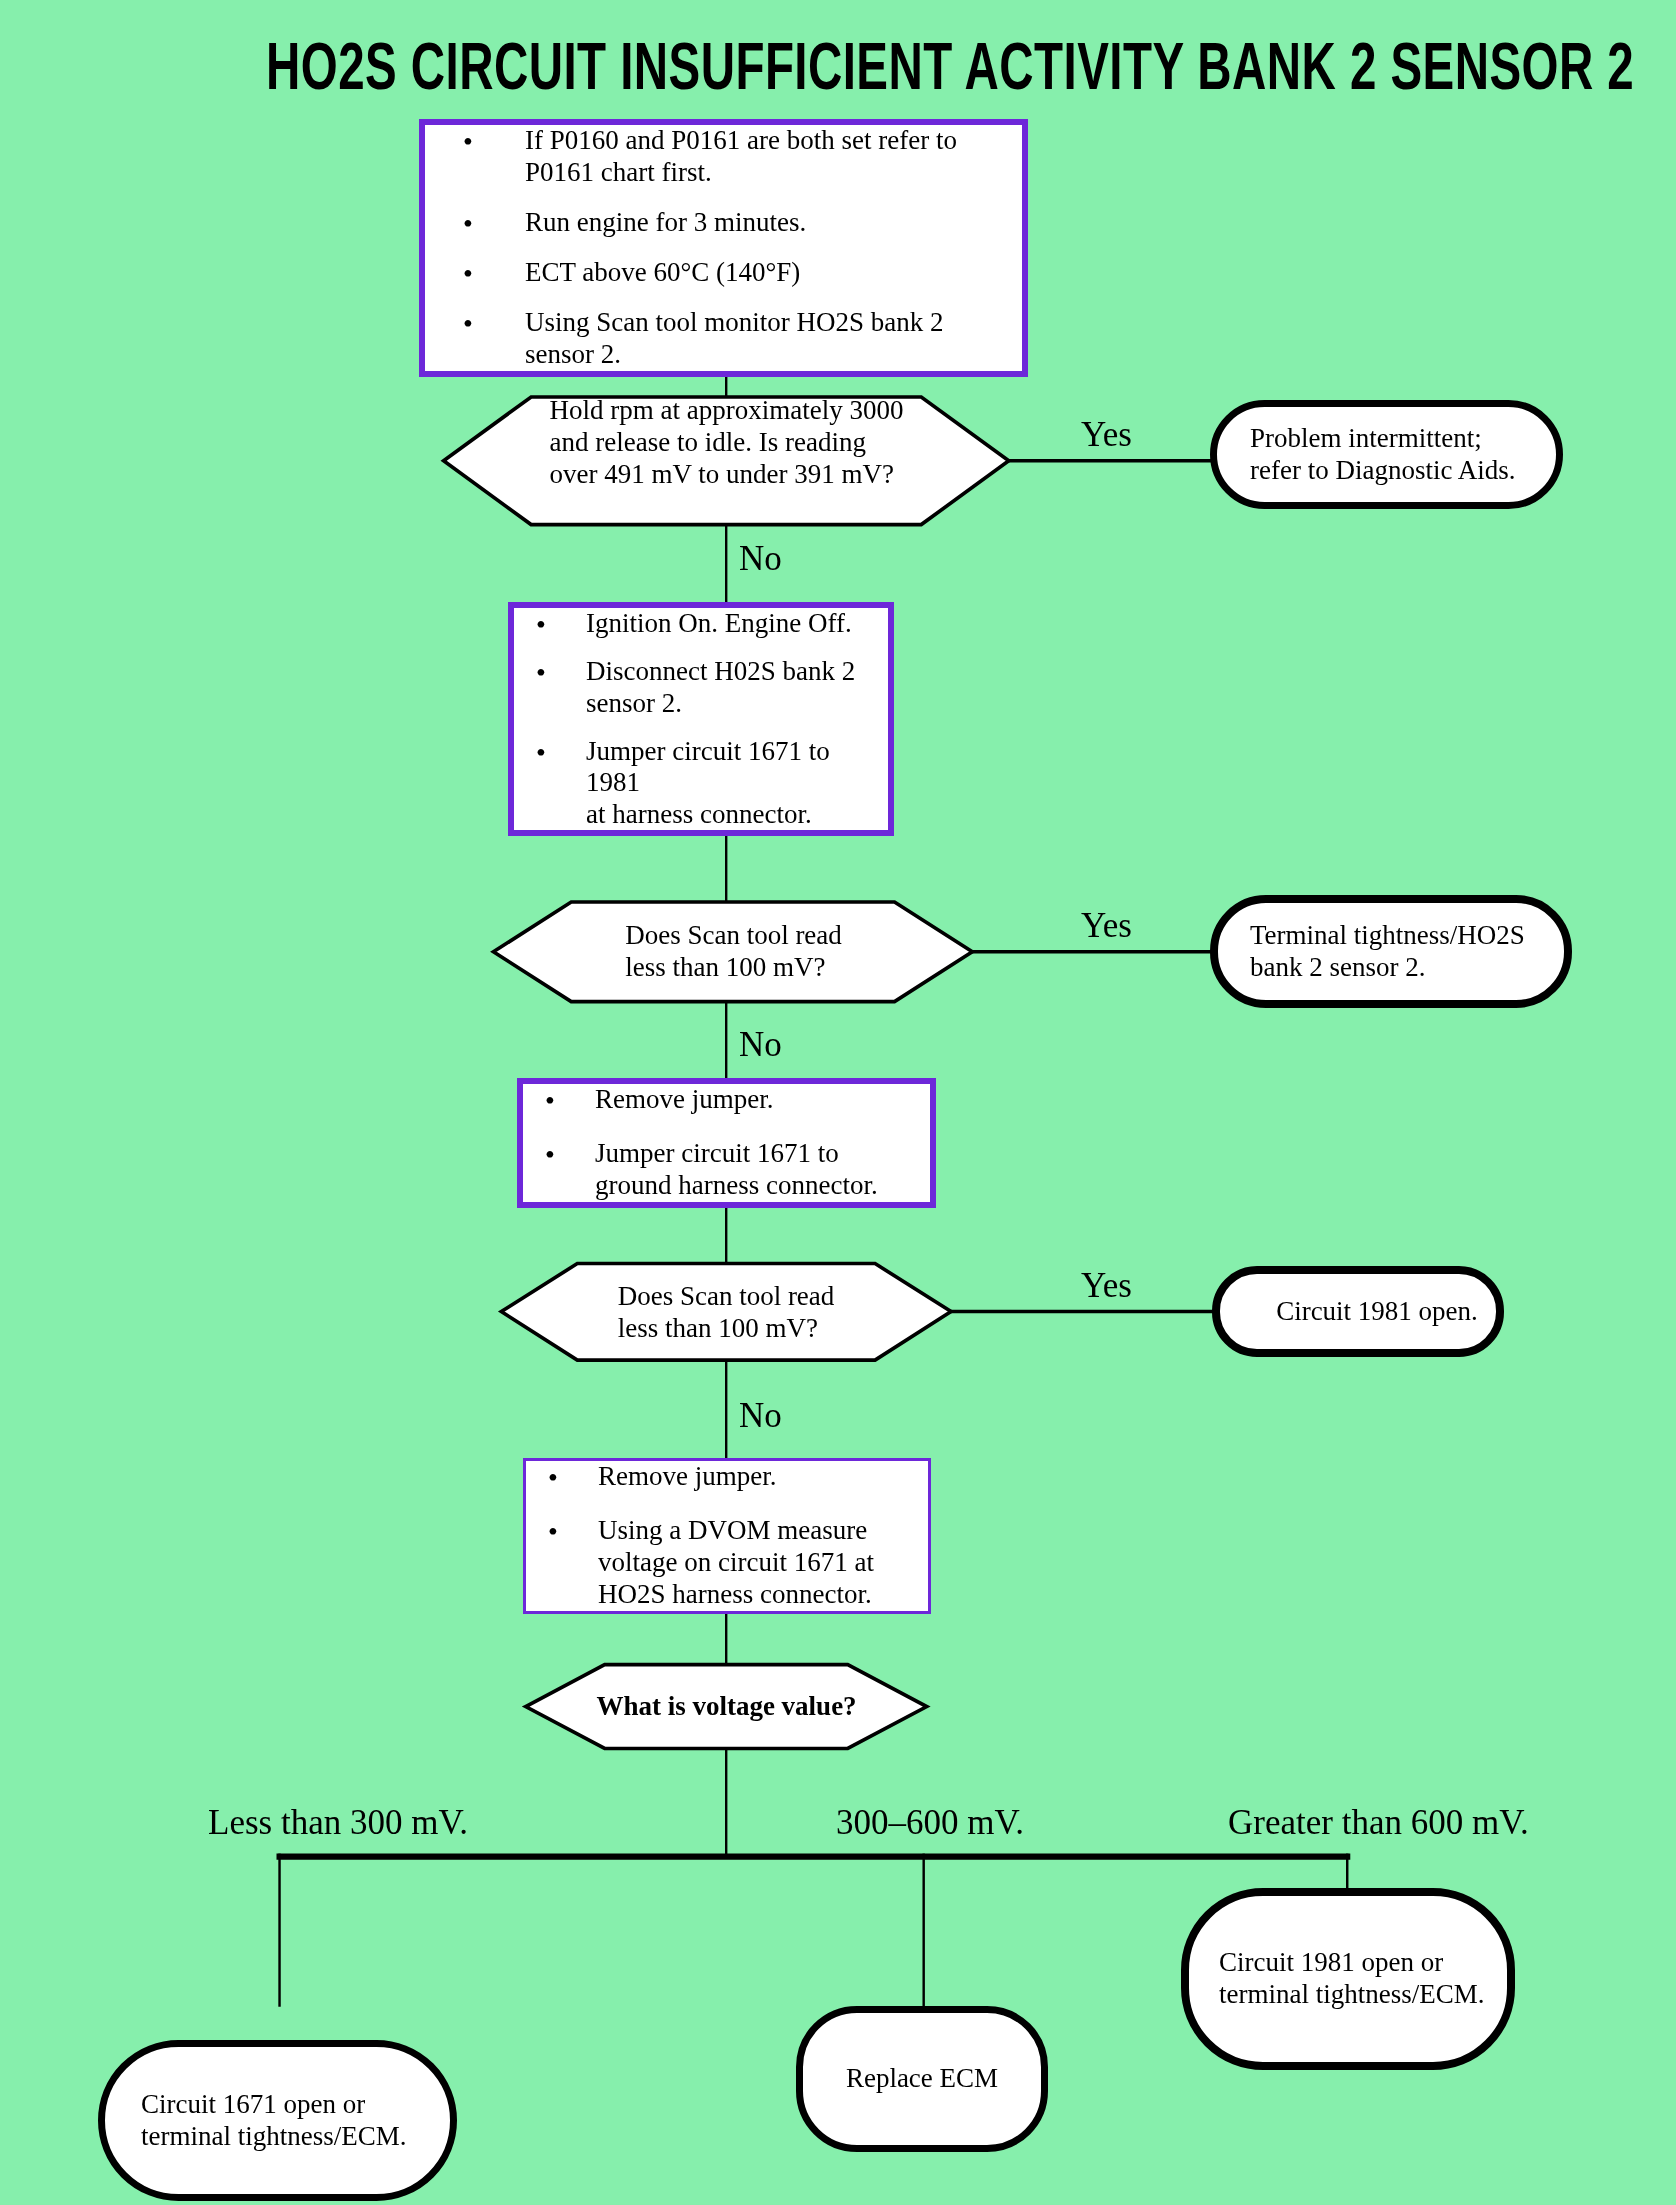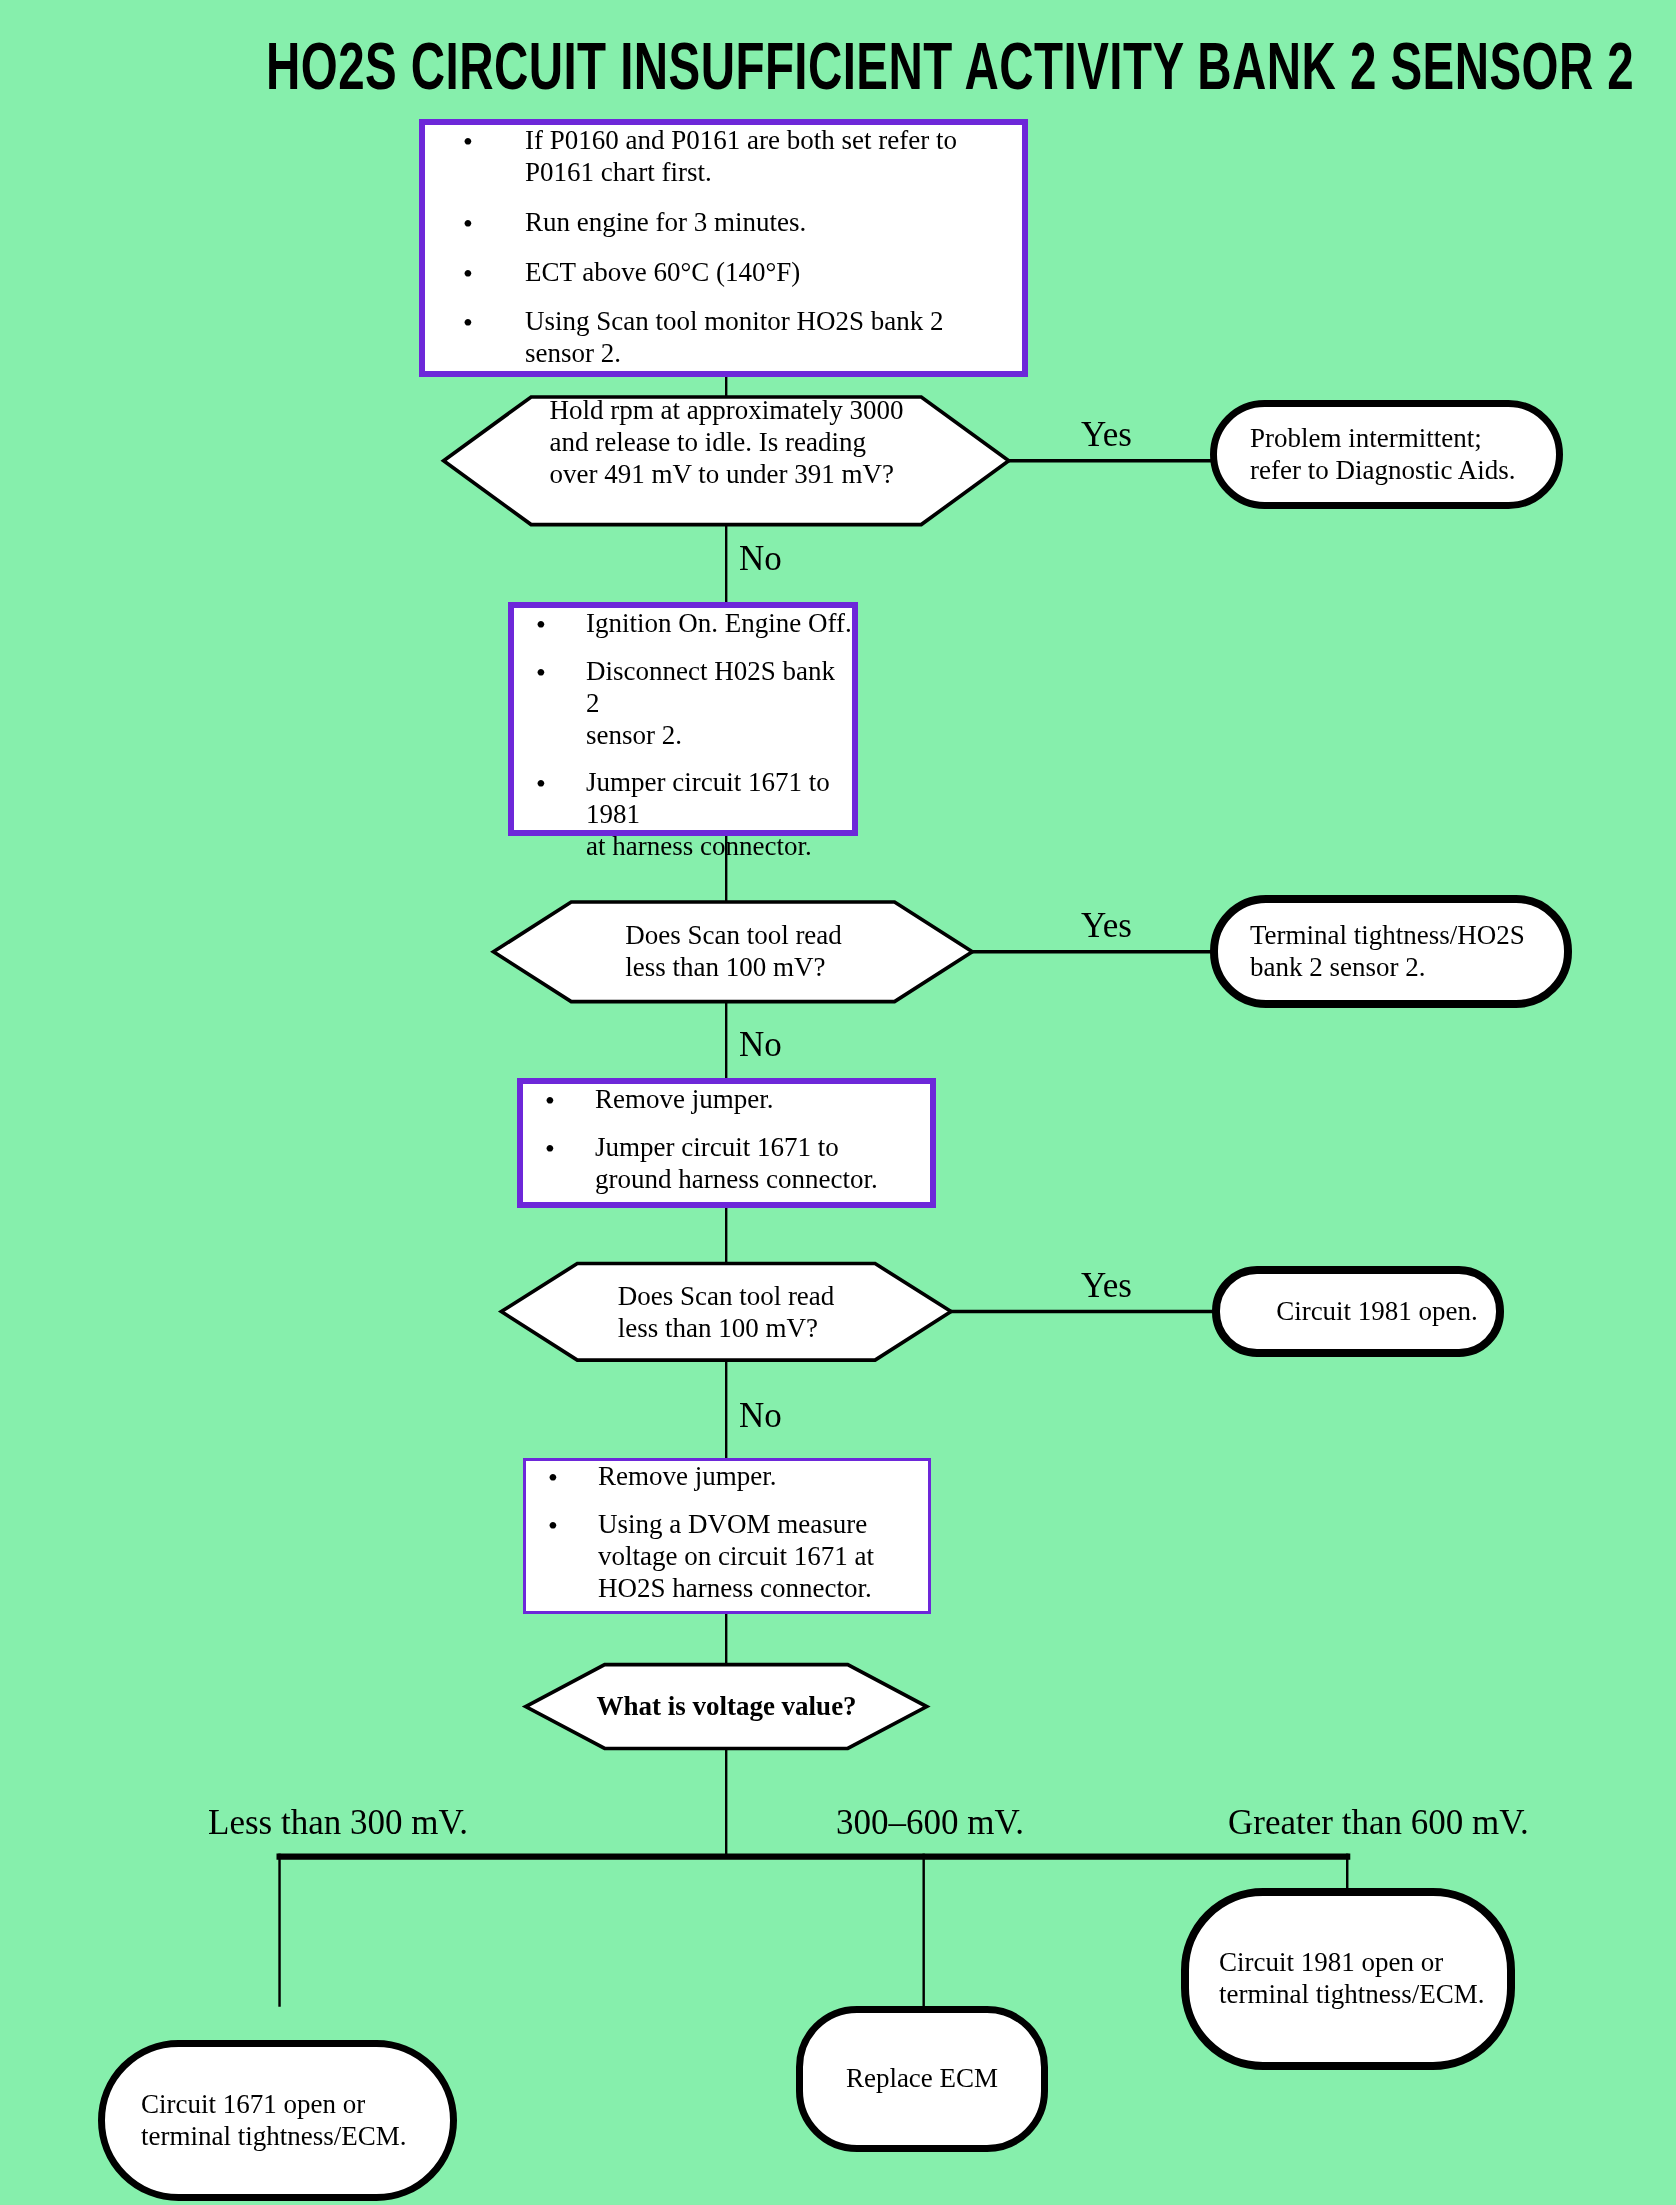--- a/index.html
+++ b/index.html
@@ -22,33 +22,33 @@
     white-space: nowrap; letter-spacing: 0.6px;
   }
 
   
   svg.flow { position: absolute; left: 0; top: 0; }
 
   
   .rect {
     position: absolute; background: #fff;
     border: 6px solid #6d28d9;
-    display: flex; flex-direction: column; justify-content: flex-start;
+    display: flex; flex-direction: column; justify-content: space-between;
     font-size: 27px; line-height: 1.18;
   }
   .rect .li { position: relative; padding-left: 72px; white-space: pre-line; }
   .rect .li::before {
     content: "\2022";
     position: absolute; left: 22px; top: 0;
     font-size: 28px;
   }
   .rect.first .li { padding-left: 100px; }
   .rect.first .li::before { left: 38px; }
   #box1 { left: 419px;  top: 119px;  width: 609px; height: 258px; border-top-width: 6.7px; row-gap: 18px; }
-  #box2 { left: 508px;  top: 602px;  width: 350px;  height: 234px; row-gap: 16px; }
+  #box2 { left: 508px;  top: 602px;  width: 386px;  height: 234px; row-gap: 16px; }
   #box3 { left: 517px;  top: 1078px; width: 419px;  height: 130px; row-gap: 16px; }
   #box4 { left: 523px;  top: 1458px; width: 408px;  height: 156px; border-width: 3.6px; row-gap: 16px; }
 
   
   .hextext {
     position: absolute; display: flex; align-items: center; justify-content: center;
     font-size: 27px; line-height: 1.18; text-align: left; white-space: pre-line;
   }
   #hx1 { left: 444px; top: 397px;  width: 565px; height: 92px; }
   #hx2 { left: 494px; top: 902px; width: 479px; height: 100px; }

